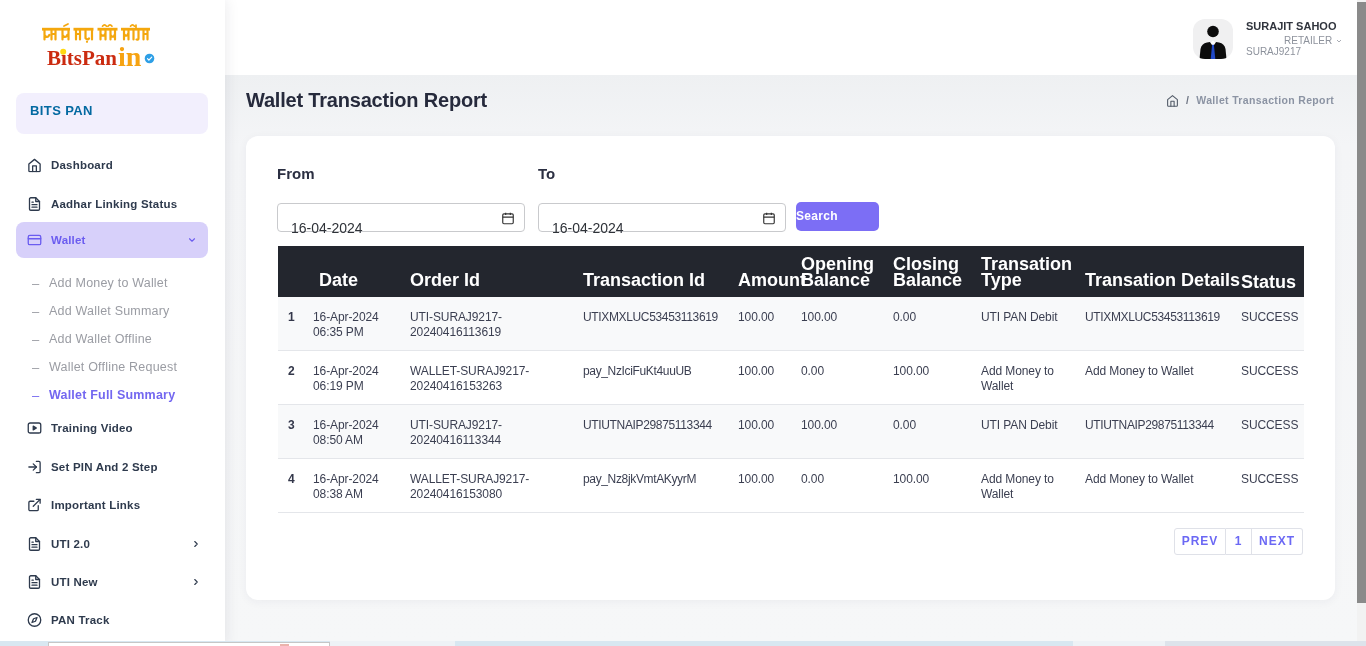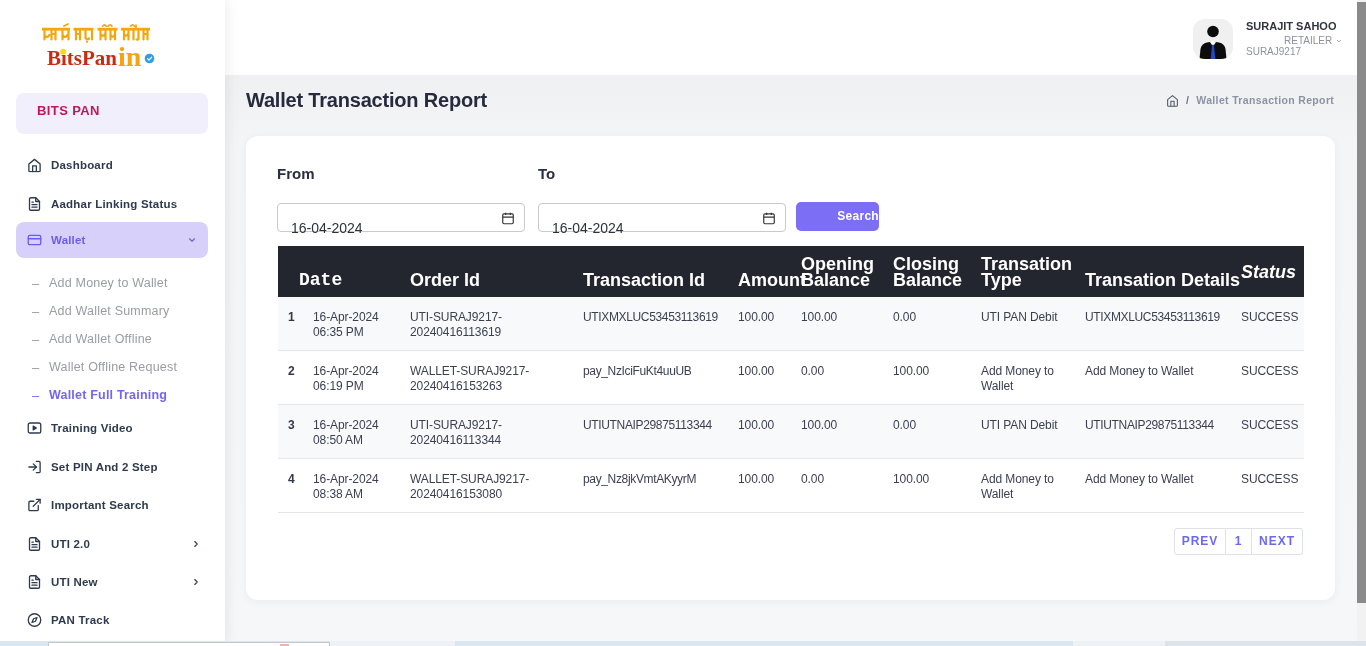--- a/index.html
+++ b/index.html
@@ -5,22 +5,22 @@
 * { margin:0; padding:0; box-sizing:border-box; }
 html,body { width:1366px; height:646px; overflow:hidden; font-family:"Liberation Sans",sans-serif; }
 body { position:relative; background:#fff; }
 .content-bg { position:absolute; left:225px; top:75px; width:1141px; height:571px;
   background:linear-gradient(180deg,#eef0f2 0%,#f4f5f7 70px,#f6f7f8 100%); }
 
 .sidebar { position:absolute; left:0; top:0; width:225px; height:646px; background:#fff;
   box-shadow:0 0 14px rgba(30,30,60,0.10); z-index:5; }
 .brandbox { position:absolute; left:16px; top:93px; width:192px; height:41px; background:#f2effd;
   border-radius:8px; }
-.brandbox span { position:absolute; left:21px; top:5px; font-size:13px; font-weight:bold;
-  color:#be185d; letter-spacing:0.4px; line-height:26px; }
+.brandbox span { position:absolute; left:14px; top:5px; font-size:13px; font-weight:bold;
+  color:#0369a1; letter-spacing:0.4px; line-height:26px; }
 .mi { position:absolute; left:0; width:225px; height:38px; }
 .mi .ic { position:absolute; left:27px; top:50%; transform:translateY(-50%); width:15px; height:15px; }
 .mi .tx { position:absolute; left:51px; top:50%; transform:translateY(-50%); font-size:11.5px;
   font-weight:bold; color:#2e3a4d; white-space:nowrap; letter-spacing:0.2px; }
 .mi .chev { position:absolute; right:24px; top:50%; transform:translateY(-50%); width:10px; height:10px; }
 .wallet-active { position:absolute; left:16px; top:222px; width:192px; height:36px;
   background:#d7d0fa; border-radius:8px; }
 .sub { position:absolute; left:0; width:225px; height:28px; }
 .sub .dash { position:absolute; left:32px; top:50%; transform:translateY(-50%); font-size:13px; color:#9a9ca3; }
 .sub .tx { position:absolute; left:49px; top:50%; transform:translateY(-50%); font-size:12.5px;
@@ -38,21 +38,21 @@
   font-weight:bold; color:#262a3c; z-index:2; }
 .crumb { position:absolute; top:94px; left:1166px; font-size:10.5px; letter-spacing:0.35px;
   color:#8b93a3; font-weight:bold; z-index:2; }
 .card { position:absolute; left:246px; top:136px; width:1089px; height:464px; background:#fff;
   border-radius:12px; box-shadow:0 2px 10px rgba(40,40,80,0.05); z-index:2; }
 .lbl { position:absolute; font-size:15px; font-weight:bold; color:#2b2f42; }
 .inp { position:absolute; width:248px; height:29px; border:1px solid #c9cacd; border-radius:4px;
   background:#fff; font-size:14px; color:#2e3238; }
 .inp .val { position:absolute; left:13px; top:16px; }
 .btn { position:absolute; left:550px; top:66px; width:83px; height:29px; background:#7c6ef5;
-  border-radius:5px; color:#fff; font-size:12px; font-weight:bold; text-align:right; line-height:29px;
+  border-radius:5px; color:#fff; font-size:12px; font-weight:bold; text-align:left; line-height:29px;
   letter-spacing:0.3px; }
 
 .tbl { position:absolute; left:32px; top:110px; width:1026px; }
 .thead { position:absolute; left:0; top:0; width:1026px; height:51px; background:#23262e; }
 .th { position:absolute; color:#fff; font-size:18px; font-weight:bold; line-height:16px; }
 .row { position:absolute; left:0; width:1026px; height:54px; border-bottom:1px solid #e4e6ea; }
 .row.odd { background:#f8f9fa; }
 .cell { position:absolute; font-size:12px; letter-spacing:-0.1px; color:#3b3f51; line-height:15.5px; }
 .caps { letter-spacing:-0.35px; }
 .num { font-weight:bold; color:#33374a; }
@@ -148,21 +148,21 @@
   <div class="sub" style="top:325px;">
       <span class="dash">–</span>
       <span class="tx">Add Wallet Offline</span>
     </div>
   <div class="sub" style="top:353px;">
       <span class="dash">–</span>
       <span class="tx">Wallet Offline Request</span>
     </div>
   <div class="sub active" style="top:381px;">
       <span class="dash">–</span>
-      <span class="tx">Wallet Full Training</span>
+      <span class="tx">Wallet Full Summary</span>
     </div>
 
   <div class="mi" style="top:409px;">
       <svg class="ic" viewBox="0 0 24 24" fill="none" stroke="#2e3a4d" stroke-width="2.1" stroke-linecap="round" stroke-linejoin="round">
         <rect x="2" y="4" width="20" height="16" rx="3"></rect>
         <path d="M10 9l5 3-5 3z" fill="#2e3a4d"></path>
       </svg>
       <span class="tx">Training Video</span>
     </div>
   <div class="mi" style="top:448px;">
@@ -172,21 +172,21 @@
         <path d="M15 12H3"></path>
       </svg>
       <span class="tx">Set PIN And 2 Step</span>
     </div>
   <div class="mi" style="top:486px;">
       <svg class="ic" viewBox="0 0 24 24" fill="none" stroke="#2e3a4d" stroke-width="2.1" stroke-linecap="round" stroke-linejoin="round">
         <path d="M18 13v6a2 2 0 0 1-2 2H5a2 2 0 0 1-2-2V8a2 2 0 0 1 2-2h6"></path>
         <path d="M15 3h6v6"></path>
         <path d="M10 14 21 3"></path>
       </svg>
-      <span class="tx">Important Search</span>
+      <span class="tx">Important Links</span>
     </div>
   <div class="mi" style="top:525px;">
       <svg class="ic" viewBox="0 0 24 24" fill="none" stroke="#2e3a4d" stroke-width="2.1" stroke-linecap="round" stroke-linejoin="round">
         <path d="M14 2H6a2 2 0 0 0-2 2v16a2 2 0 0 0 2 2h12a2 2 0 0 0 2-2V8z"></path>
         <path d="M14 2v6h6"></path>
         <path d="M8 13h8M8 17h8M8 9h2"></path>
       </svg>
       <span class="tx">UTI 2.0</span>
     <svg class="chev" viewBox="0 0 24 24" fill="none" stroke="#2e3a4d" stroke-width="2.6" stroke-linecap="round" stroke-linejoin="round">
         <path d="M9 6l6 6-6 6"></path>
@@ -246,29 +246,29 @@
       <span class="val">16-04-2024</span>
     <svg style="position:absolute;right:9px;top:7px;" width="14" height="15" viewBox="0 0 24 24" fill="none" stroke="#333" stroke-width="2">
         <rect x="3" y="4" width="18" height="17" rx="2"></rect>
         <path d="M8 2v4M16 2v4M3 9.5h18"></path>
       </svg>
     </div>
   <div class="btn">Search</div>
 
   <div class="tbl">
     <div class="thead">
-      <span class="th" style="left:21px; top:26px;font-family:Liberation Mono, monospace;">Date</span>
+      <span class="th" style="left:41px; top:26px;">Date</span>
       <span class="th" style="left:132px; top:26px;">Order Id</span>
       <span class="th" style="left:305px; top:26px;">Transaction Id</span>
       <span class="th" style="left:460px; top:26px;">Amount</span>
       <span class="th" style="left:523px; top:10px;">Opening<br>Balance</span>
       <span class="th" style="left:615px; top:10px;">Closing<br>Balance</span>
       <span class="th" style="left:703px; top:10px;">Transation<br>Type</span>
       <span class="th" style="left:807px; top:26px;">Transation Details</span>
-      <span class="th" style="left:963px; top:18px;font-style:italic;">Status</span>
+      <span class="th" style="left:963px; top:28px;">Status</span>
     </div>
     <div class="row odd" style="top:51px;">
       <span class="cell num" style="left:10px; top:12.5px;">1</span>
       <span class="cell" style="left:35px; top:12.5px;">16-Apr-2024<br>06:35 PM</span>
       <span class="cell" style="left:132px; top:12.5px;">UTI-SURAJ9217-<br>20240416113619</span>
       <span class="cell caps" style="left:305px; top:12.5px;">UTIXMXLUC53453113619</span>
       <span class="cell" style="left:460px; top:12.5px;">100.00</span>
       <span class="cell" style="left:523px; top:12.5px;">100.00</span>
       <span class="cell" style="left:615px; top:12.5px;">0.00</span>
       <span class="cell" style="left:703px; top:12.5px;">UTI PAN Debit</span>

